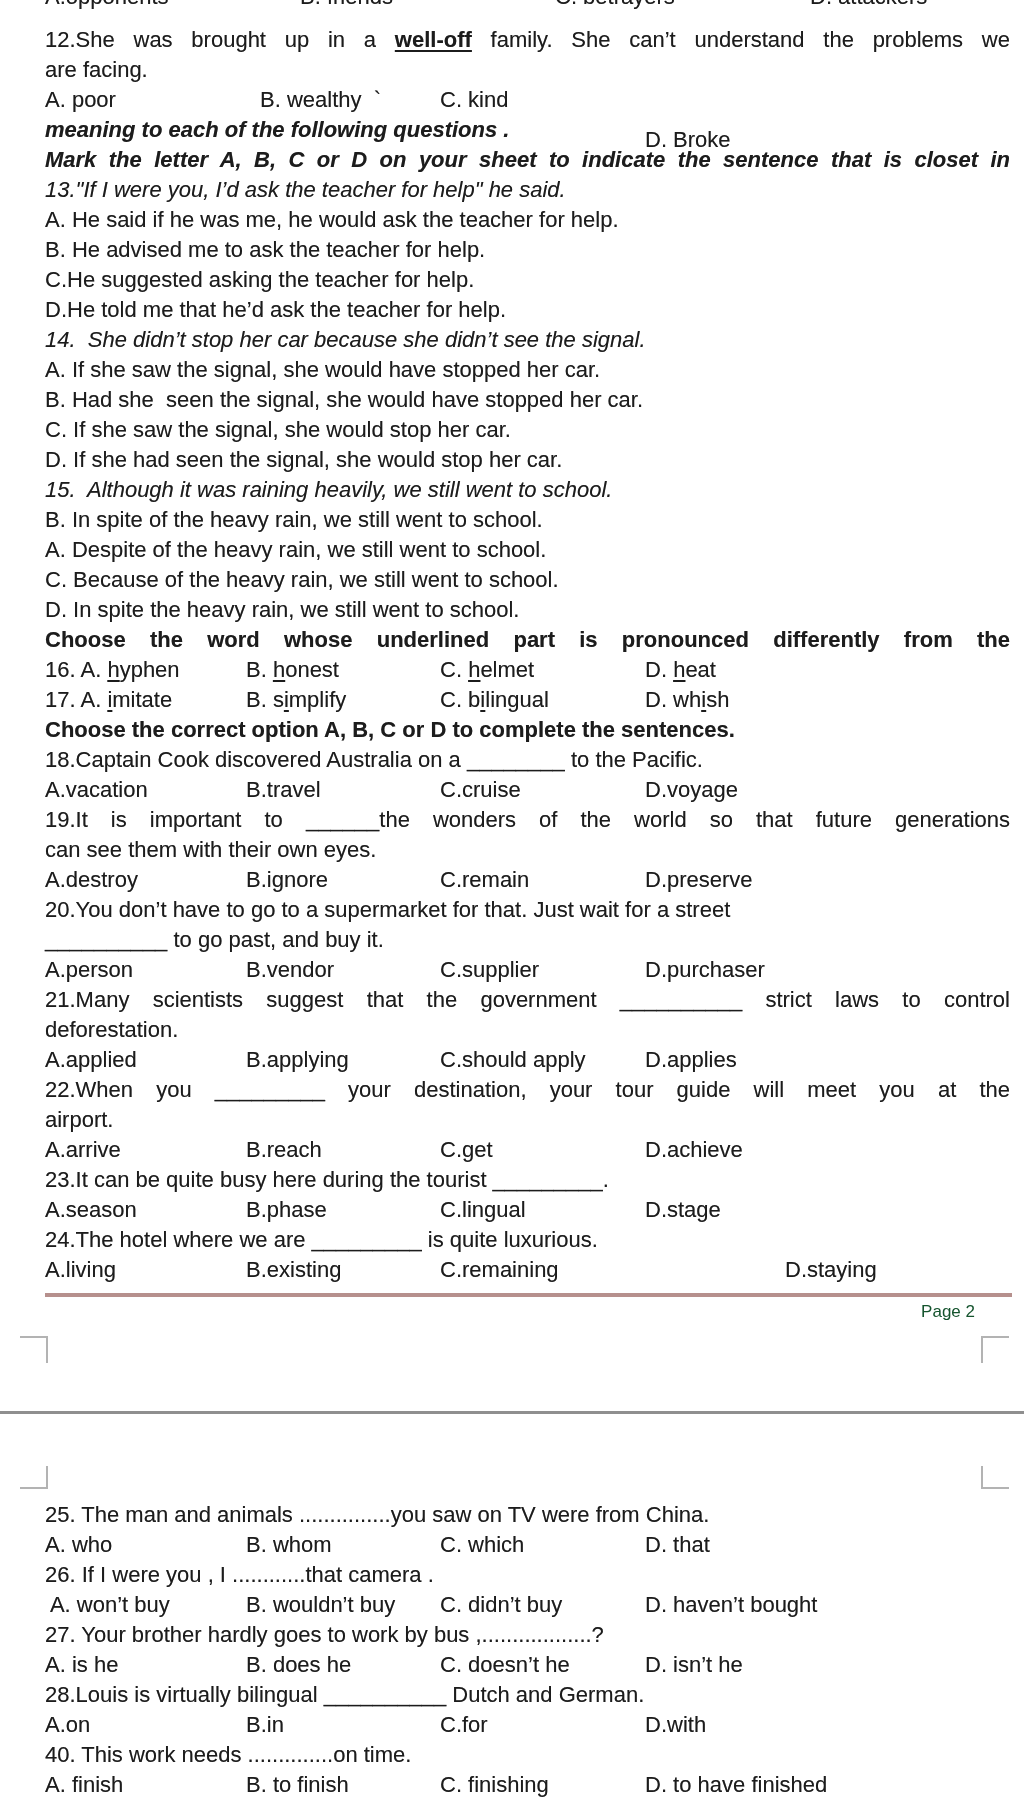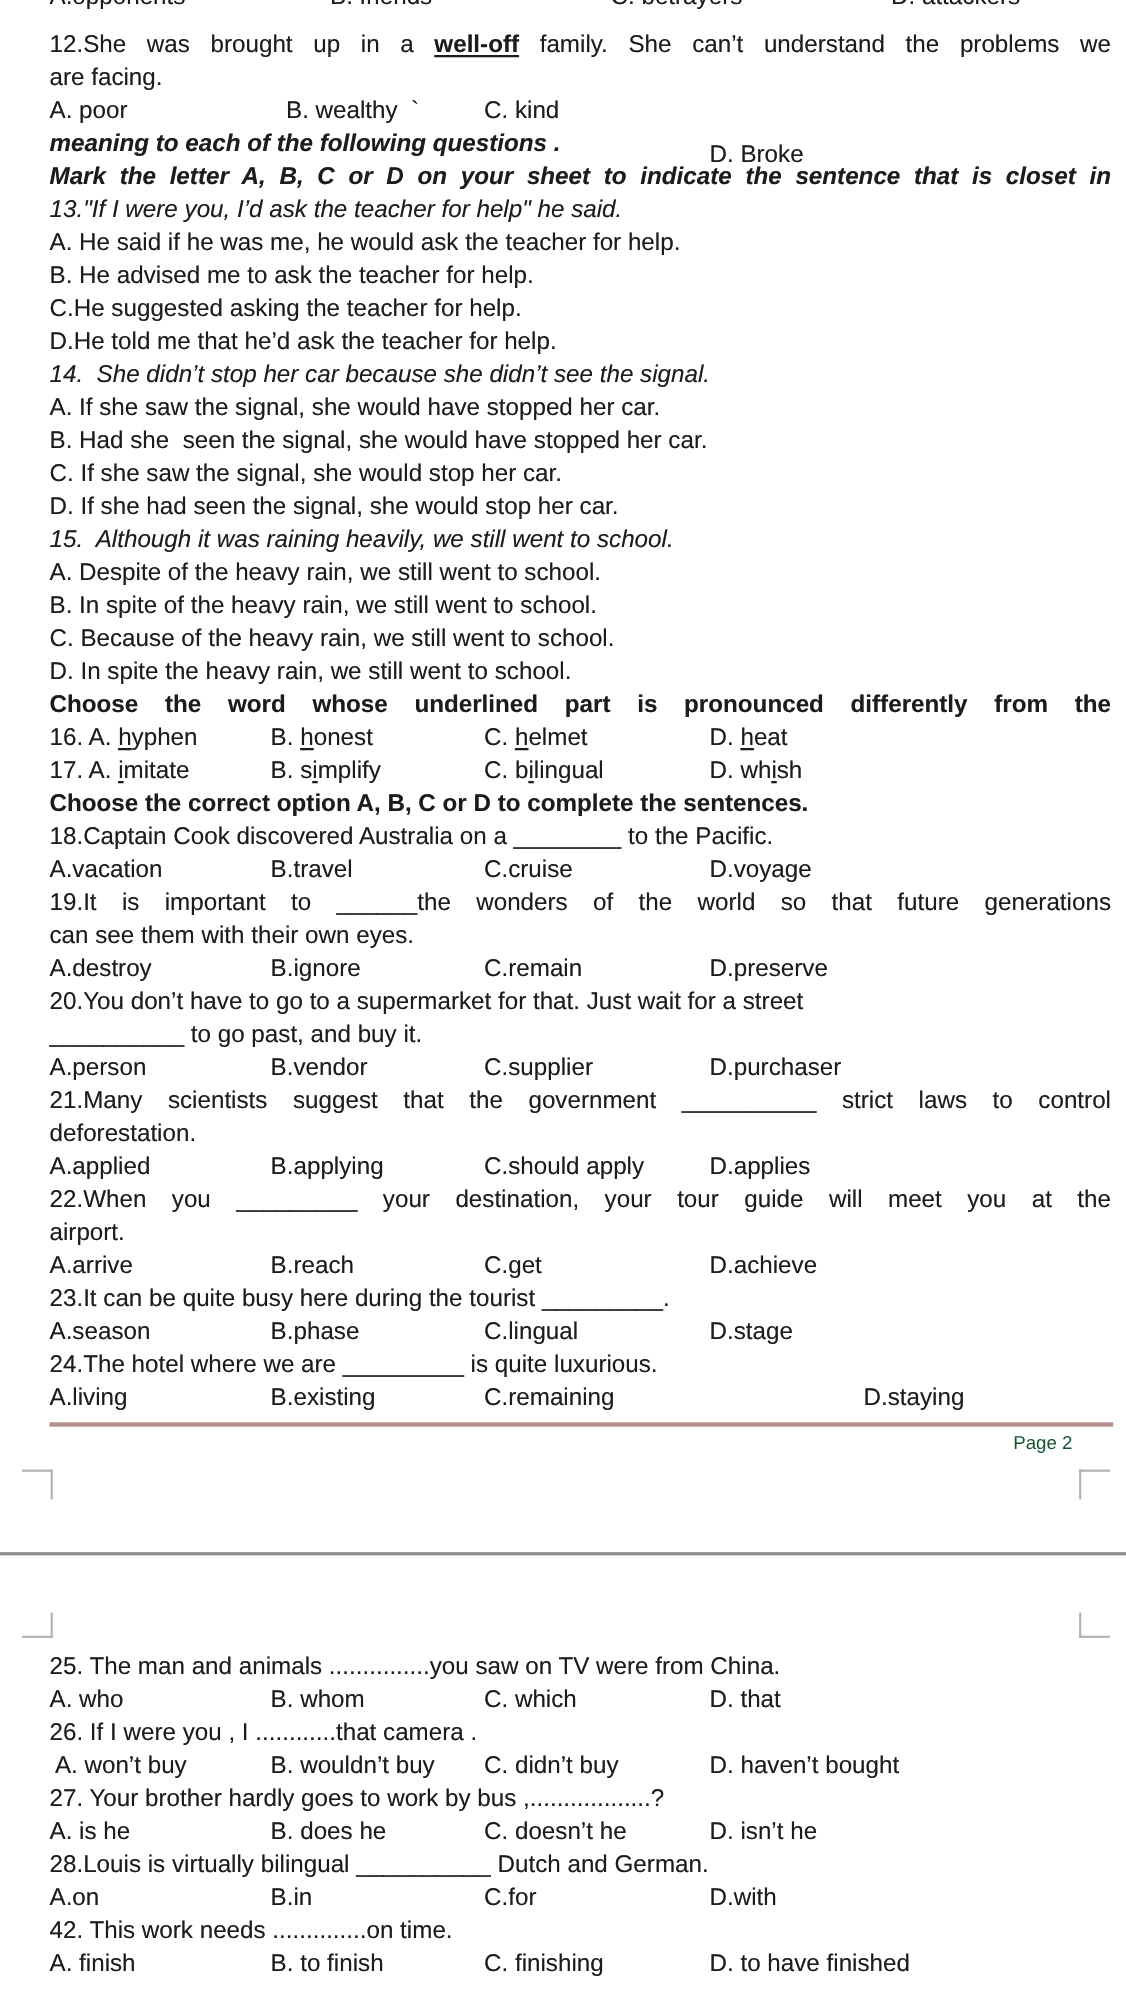--- a/index.html
+++ b/index.html
@@ -60,22 +60,22 @@
       <div class="ln">A. He said if he was me, he would ask the teacher for help.</div>
       <div class="ln">B. He advised me to ask the teacher for help.</div>
       <div class="ln">C.He suggested asking the teacher for help.</div>
       <div class="ln">D.He told me that he’d ask the teacher for help.</div>
       <div class="ln italic pre">14.  She didn’t stop her car because she didn’t see the signal.</div>
       <div class="ln">A. If she saw the signal, she would have stopped her car.</div>
       <div class="ln pre">B. Had she  seen the signal, she would have stopped her car.</div>
       <div class="ln">C. If she saw the signal, she would stop her car.</div>
       <div class="ln">D. If she had seen the signal, she would stop her car.</div>
       <div class="ln italic pre">15.  Although it was raining heavily, we still went to school.</div>
+      <div class="ln">B. In spite of the heavy rain, we still went to school.</div>
       <div class="ln">A. Despite of the heavy rain, we still went to school.</div>
-      <div class="ln">B. In spite of the heavy rain, we still went to school.</div>
       <div class="ln">C. Because of the heavy rain, we still went to school.</div>
       <div class="ln">D. In spite the heavy rain, we still went to school.</div>
       <div class="ln bold jst">Choose the word whose underlined part is pronounced differently from the</div>
       <div class="row">
         <span class="cell" style="left: 0px;"><span>16. A. </span><span class="u">h</span><span>yphen</span></span>
         <span class="cell" style="left: 201px;"><span>B. </span><span class="u">h</span><span>onest</span></span>
         <span class="cell" style="left: 395px;"><span>C. </span><span class="u">h</span><span>elmet</span></span>
         <span class="cell" style="left: 600px;"><span>D. </span><span class="u">h</span><span>eat</span></span>
       </div>
       <div class="row">
@@ -172,21 +172,21 @@
         <span class="cell" style="left: 395px;">C. doesn’t he</span>
         <span class="cell" style="left: 600px;">D. isn’t he</span>
       </div>
       <div class="ln">28.Louis is virtually bilingual __________ Dutch and German.</div>
       <div class="row">
         <span class="cell" style="left: 0px;">A.on</span>
         <span class="cell" style="left: 201px;">B.in</span>
         <span class="cell" style="left: 395px;">C.for</span>
         <span class="cell" style="left: 600px;">D.with</span>
       </div>
-      <div class="ln">42. This work needs ..............on time.</div>
+      <div class="ln">40. This work needs ..............on time.</div>
       <div class="row">
         <span class="cell" style="left: 0px;">A. finish</span>
         <span class="cell" style="left: 201px;">B. to finish</span>
         <span class="cell" style="left: 395px;">C. finishing</span>
         <span class="cell" style="left: 600px;">D. to have finished</span>
       </div>
     </div>
 </div>
 
 </body></html>

